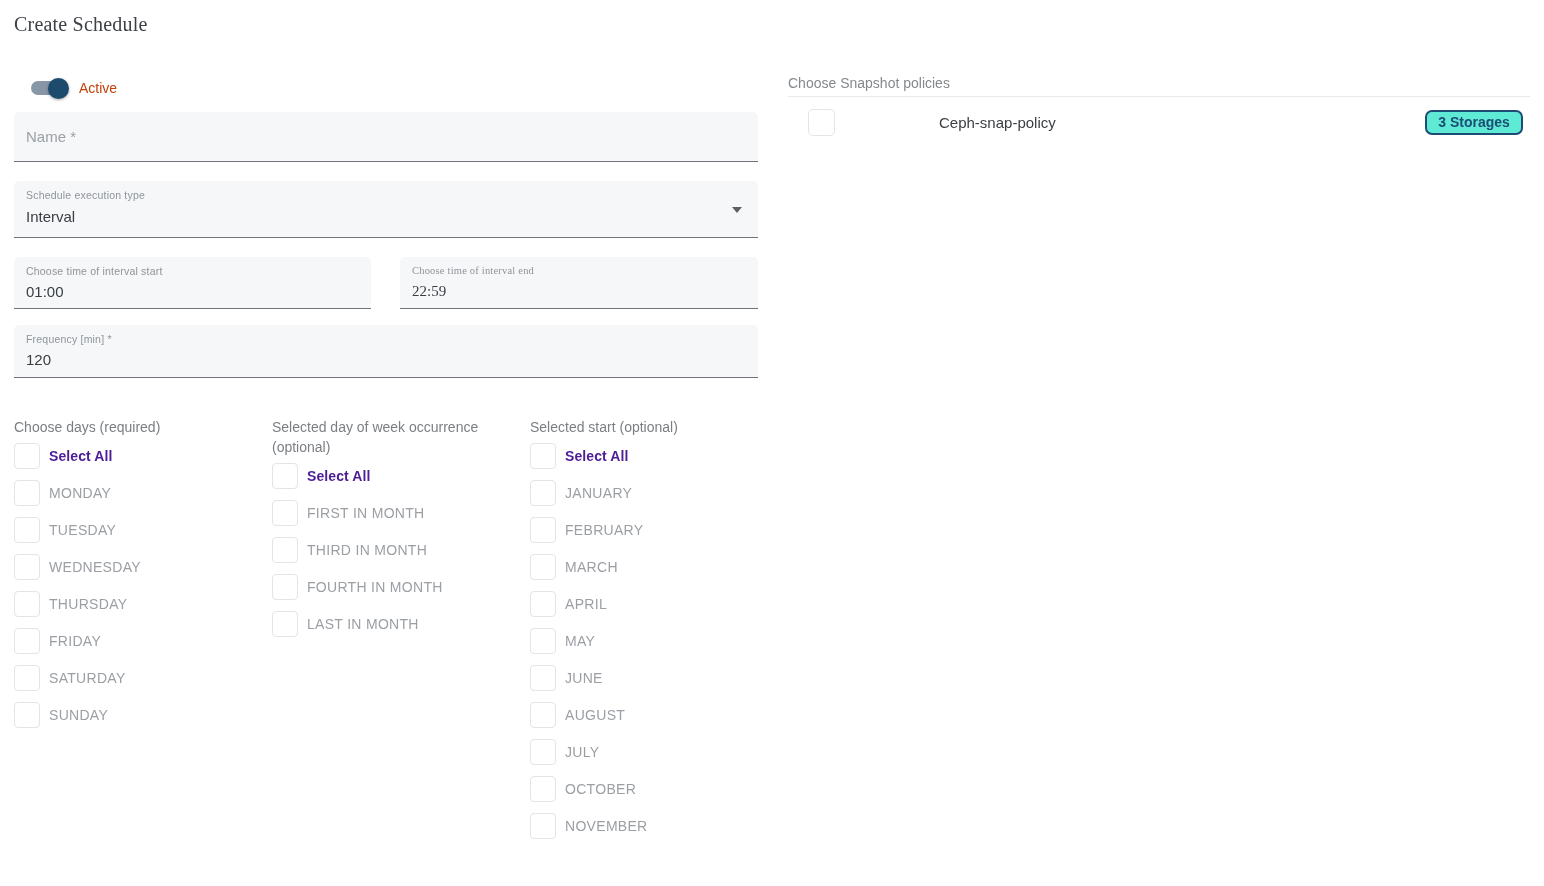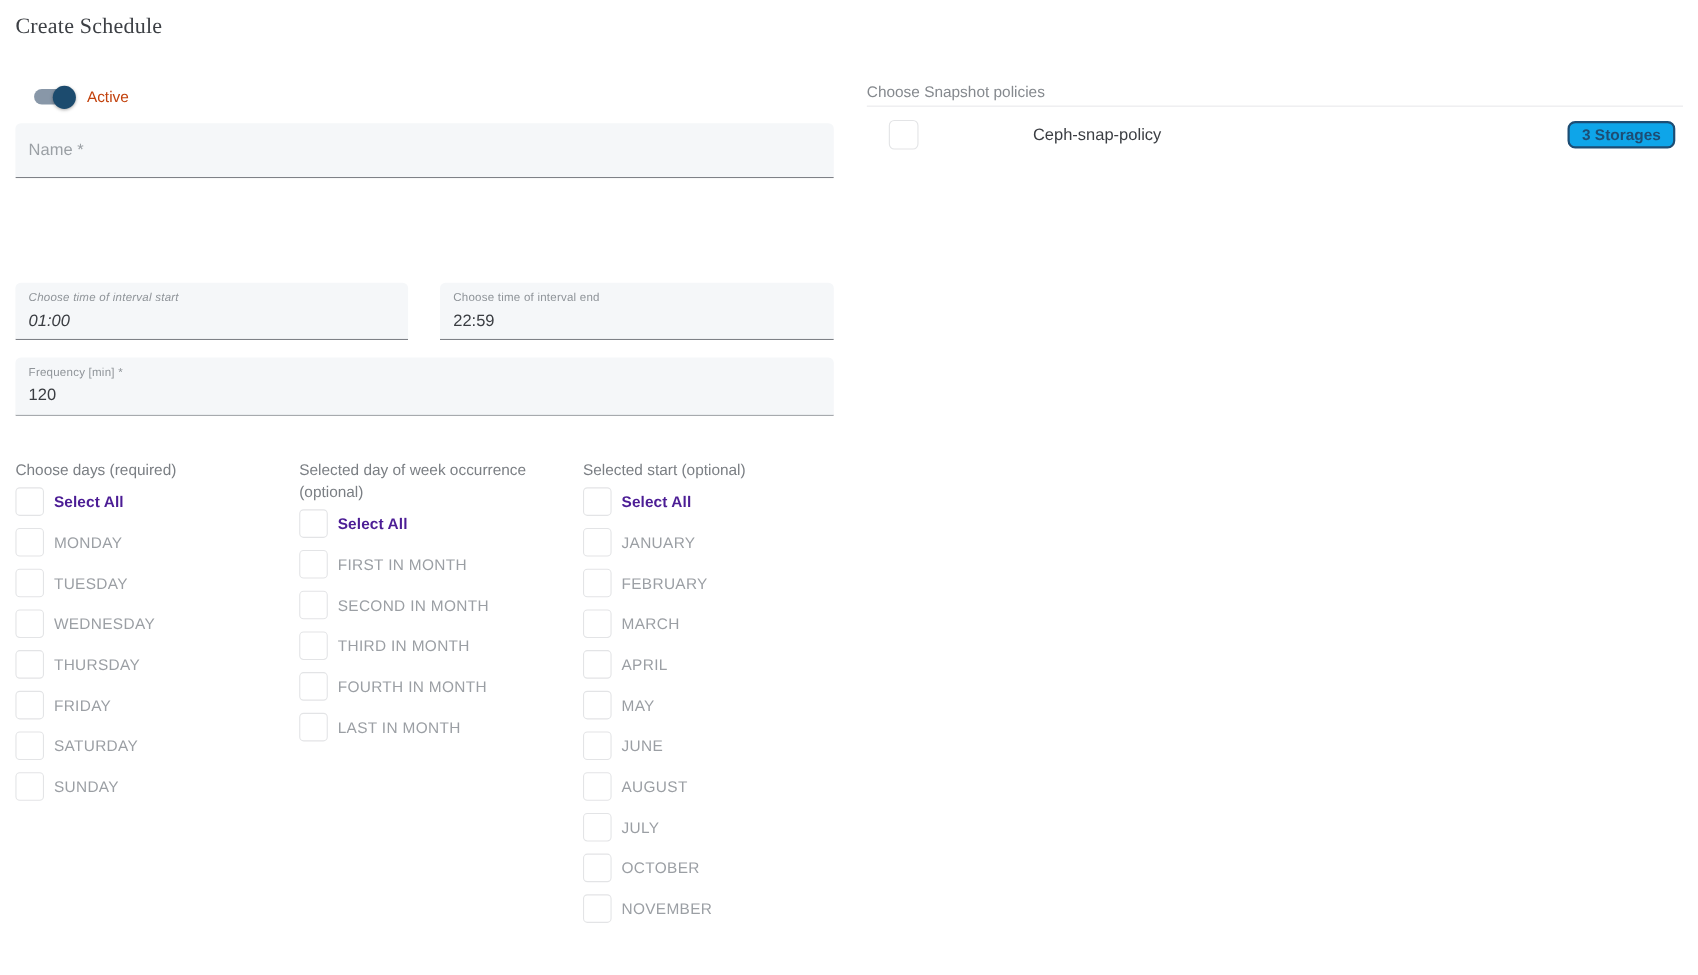--- a/index.html
+++ b/index.html
@@ -28,22 +28,22 @@
   .fvalue { position:absolute; left:12px; top:26px; font-size:15px; color:#3a3d42; }
   #f-name  { left:14px;  top:112px; width:744px; height:50px; }
   #f-name input { width:100%; height:100%; background:transparent; border:0; outline:0;
                   padding:0 12px; font:15px "Liberation Sans", sans-serif; color:#3a3d42; }
   #f-name input::placeholder { color:#9ba0a5; opacity:1; }
   #f-type  { left:14px;  top:181px; width:744px; height:57px; cursor:pointer; }
   #f-type .fvalue { top:27px; }
   .caret { position:absolute; right:16px; top:26px; width:0; height:0;
            border-left:5.5px solid transparent; border-right:5.5px solid transparent;
            border-top:6px solid #5d6166; }
-  #f-start { left:14px;  top:257px; width:357px; height:52px;font-style:italic; }
-  #f-end   { left:400px; top:257px; width:358px; height:52px; }
+  #f-start { left:14px;  top:257px; width:357px; height:52px; }
+  #f-end   { left:400px; top:257px; width:358px; height:52px;font-family:Liberation Serif, serif; }
   #f-freq  { left:14px;  top:325px; width:744px; height:53px; }
 
   
   .col { position:absolute; top:417px; width:252px; }
   #col-days   { left:14px; }
   #col-occ    { left:272px; }
   #col-months { left:530px; }
   .col-header { font-size:14px; color:#7b7f84; line-height:20px; margin-bottom:6px; }
   .cb-row { display:flex; align-items:center; margin-bottom:11px; cursor:pointer; }
   .cb-box { width:26px; height:26px; min-width:26px; border:1px solid #e3e4e6;
@@ -57,21 +57,21 @@
   .policies-header  { position:absolute; left:788px; top:75px; font-size:14px; color:#85898e; }
   .policies-divider { position:absolute; left:788px; top:96px; width:742px; height:1px;
                       background:#e8e9eb; }
   .policy-list { position:absolute; left:788px; top:97px; width:742px; }
   .policy-row  { display:flex; align-items:center; height:50px; }
   .policy-check { width:27px; height:27px; min-width:27px; border:1px solid #e3e4e6;
                   border-radius:5px; background:#fff; margin-left:20px; cursor:pointer; }
   .policy-name { margin-left:104px; font-size:15px; color:#3b3e43; }
   .storages-badge { margin-left:auto; margin-right:7px; height:25px; min-width:98px;
                     padding:0 10px; border:2px solid #1d4d74; border-radius:7px;
-                    background:#0ea5e9; color:#1d4d74; font-weight:bold; font-size:14px;
+                    background:#5eead4; color:#1d4d74; font-weight:bold; font-size:14px;
                     display:flex; align-items:center; justify-content:center;
                     cursor:pointer; font-family:"Liberation Sans", sans-serif; }
 </style>
 </head>
 <body>
 
 <div class="canvas">
 
   <div class="page-title">Create Schedule</div>
 
@@ -79,20 +79,25 @@
     <span class="toggle-track">
       <span class="toggle-thumb"></span>
     </span>
     <span class="toggle-label">Active</span>
   </div>
 
   <div class="field" id="f-name">
     <input type="text" placeholder="Name *" style="">
   </div>
 
+  <div class="field" id="f-type">
+    <span class="flabel">Schedule execution type</span>
+    <span class="fvalue">Interval</span>
+    <span class="caret"></span>
+  </div>
 
   <div class="field" id="f-start">
     <span class="flabel">Choose time of interval start</span>
     <span class="fvalue">01:00</span>
   </div>
 
   <div class="field" id="f-end">
     <span class="flabel">Choose time of interval end</span>
     <span class="fvalue">22:59</span>
   </div>
@@ -153,24 +158,20 @@
       <span class="cb-box"></span>
       <span class="cb-label">Select All</span>
     </label>
     <div class="cb-list">
 
         <label class="cb-row">
           <span class="cb-box"></span>
           <span class="cb-label">FIRST IN MONTH</span>
         </label>
 
-        <label class="cb-row">
-          <span class="cb-box"></span>
-          <span class="cb-label">SECOND IN MONTH</span>
-        </label>
 
         <label class="cb-row">
           <span class="cb-box"></span>
           <span class="cb-label">THIRD IN MONTH</span>
         </label>
 
         <label class="cb-row">
           <span class="cb-box"></span>
           <span class="cb-label">FOURTH IN MONTH</span>
         </label>

